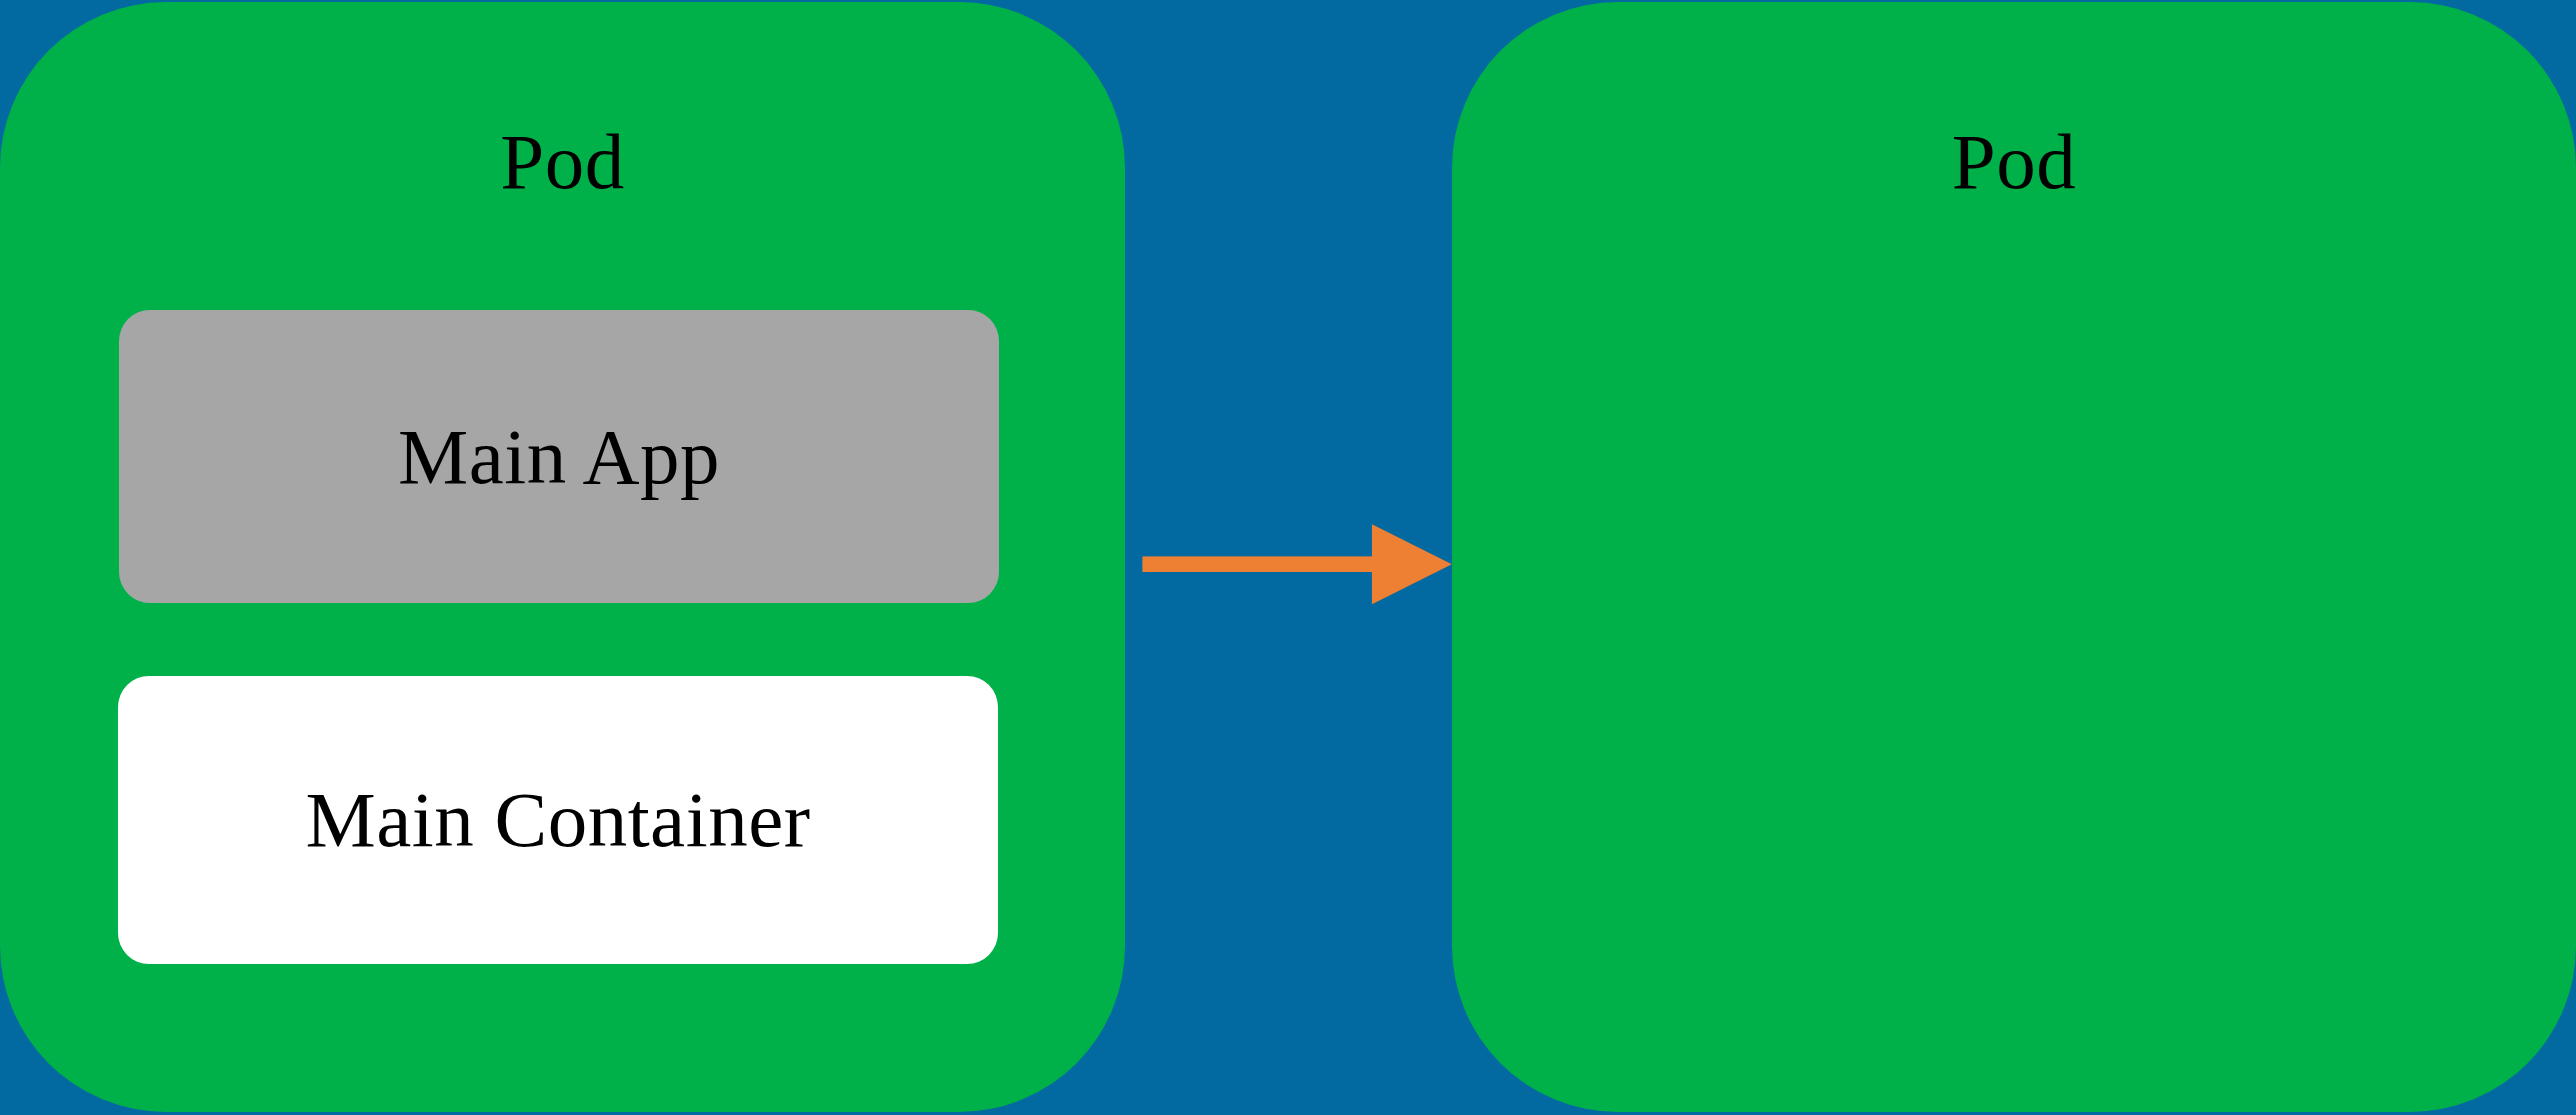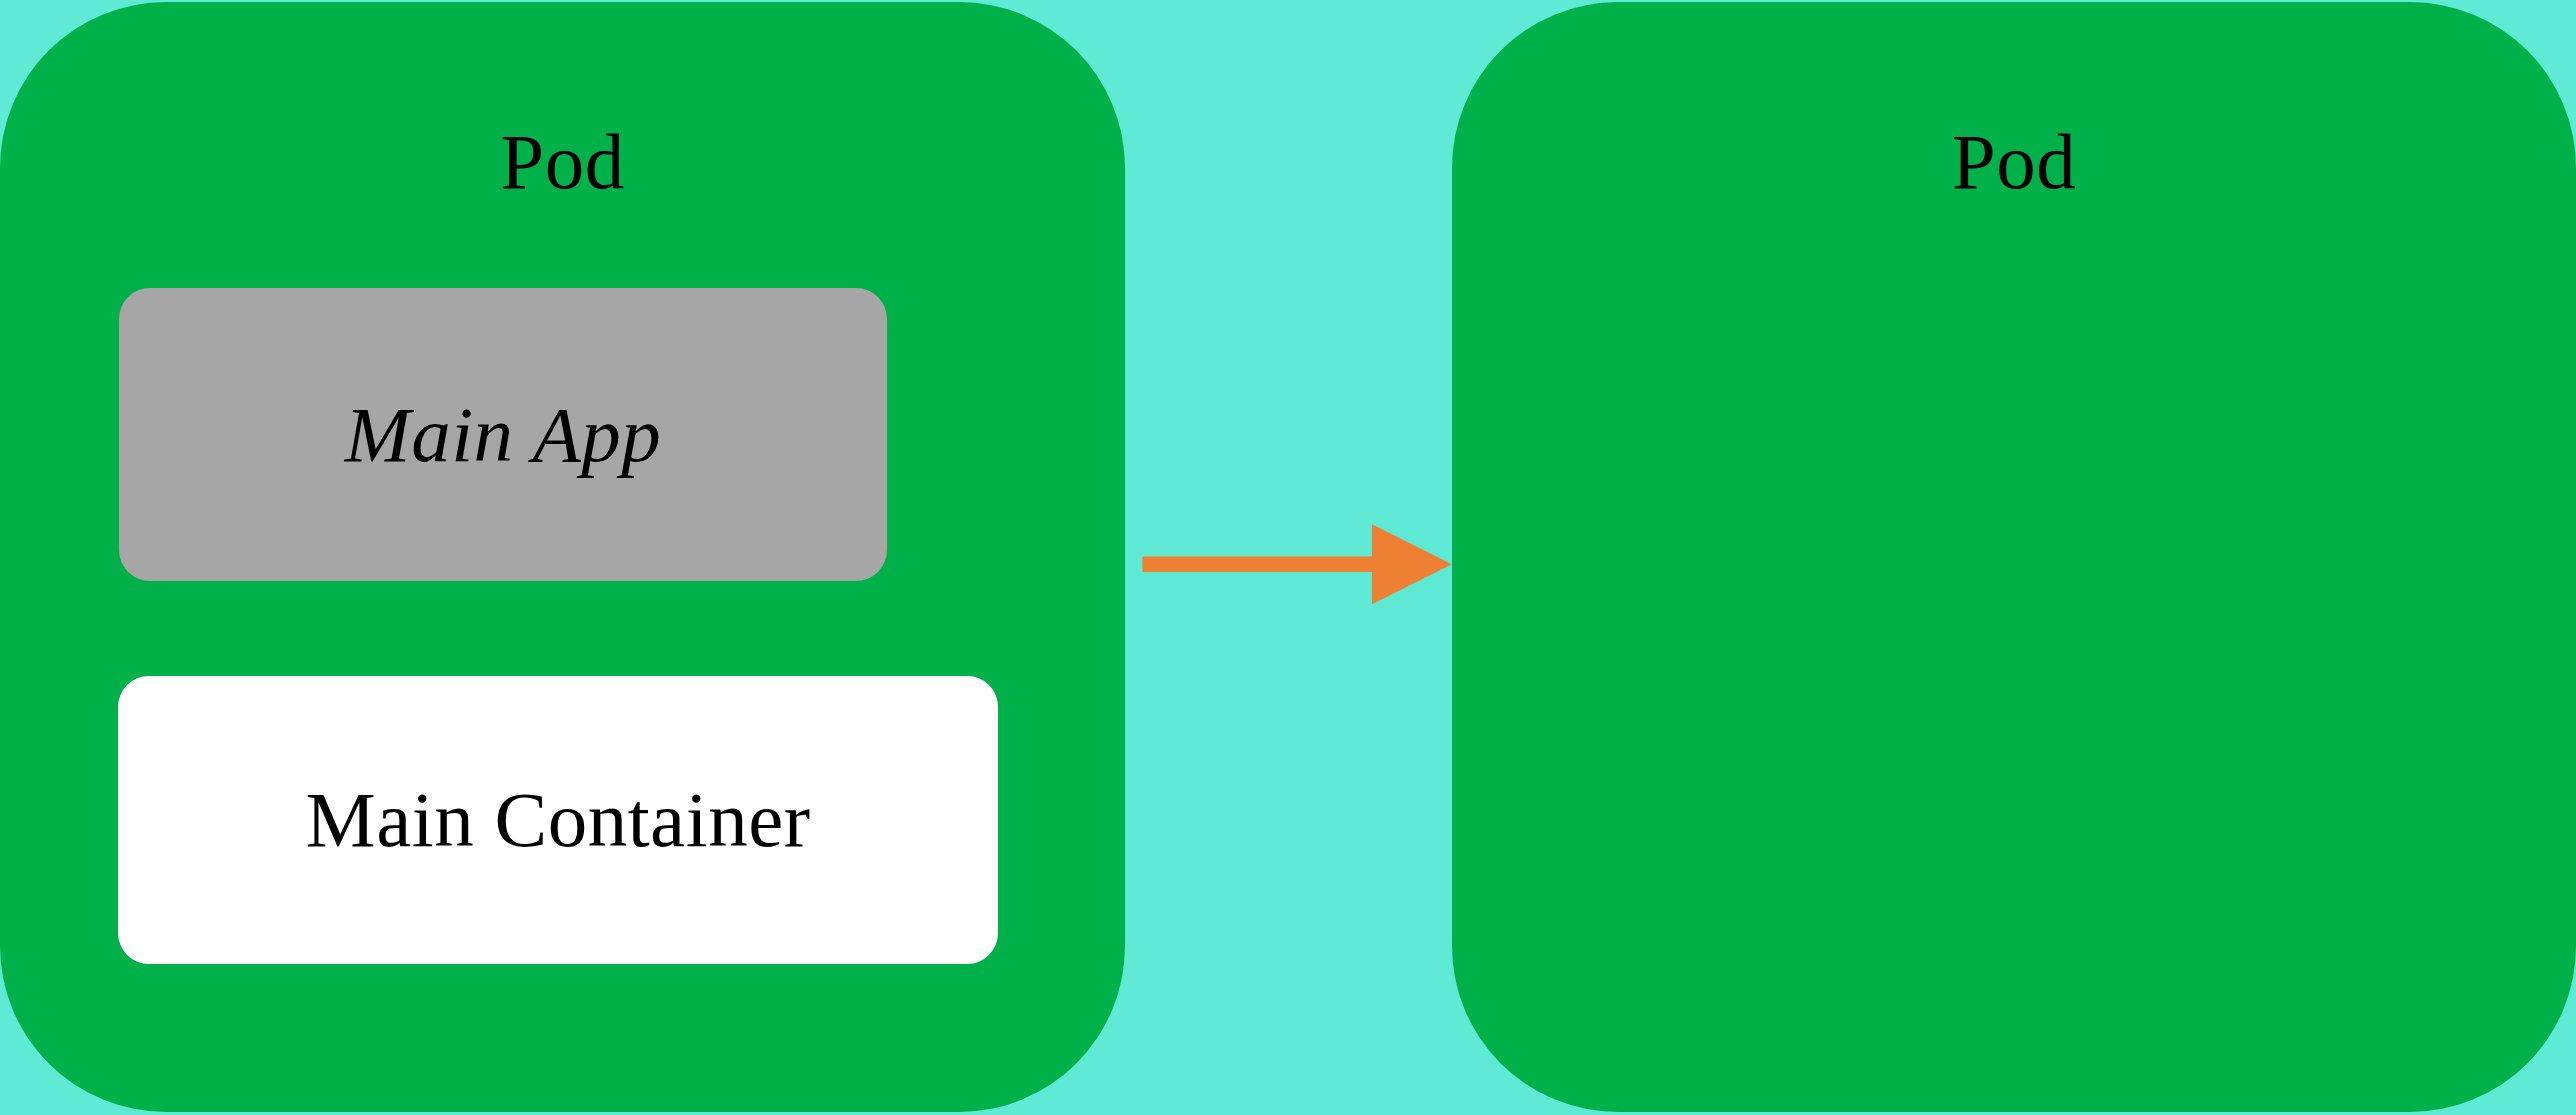--- a/index.html
+++ b/index.html
@@ -11,21 +11,21 @@
     width: 2576px;
     height: 1115px;
     overflow: hidden;
     font-family: "Liberation Serif", "DejaVu Serif", serif;
   }
 
   .canvas {
     position: relative;
     width: 2576px;
     height: 1115px;
-    background: #5eead4;
+    background: #0369a1;
   }
 
   
   .pod {
     position: absolute;
     background: #00B14A;
     border-radius: 166px;
     box-sizing: border-box;
   }
   #pod-left  { left: 0px;    top: 1.8px; width: 1125px; height: 1110px; }
@@ -58,21 +58,21 @@
     color: #000000;
     font-size: 79px;
     line-height: 1;
     white-space: nowrap;
     letter-spacing: 0.5px;
   }
   .box-gray  { background: #A6A6A6; }
   .box-white { background: #FFFFFF; }
 
   
-  #left-main-app      { left: 119px; top: 286px; width: 768px; height: 293px; font-style: italic; }
+  #left-main-app      { left: 119px; top: 308px; width: 880px; height: 293px; }
   #left-init-container{ left: 118px; top: 674px; width: 880px; height: 288px; }
 
   
   #arrow {
     position: absolute;
     left: 1142px;
     top: 516px;
     width: 313px;
     height: 101px;
   }

